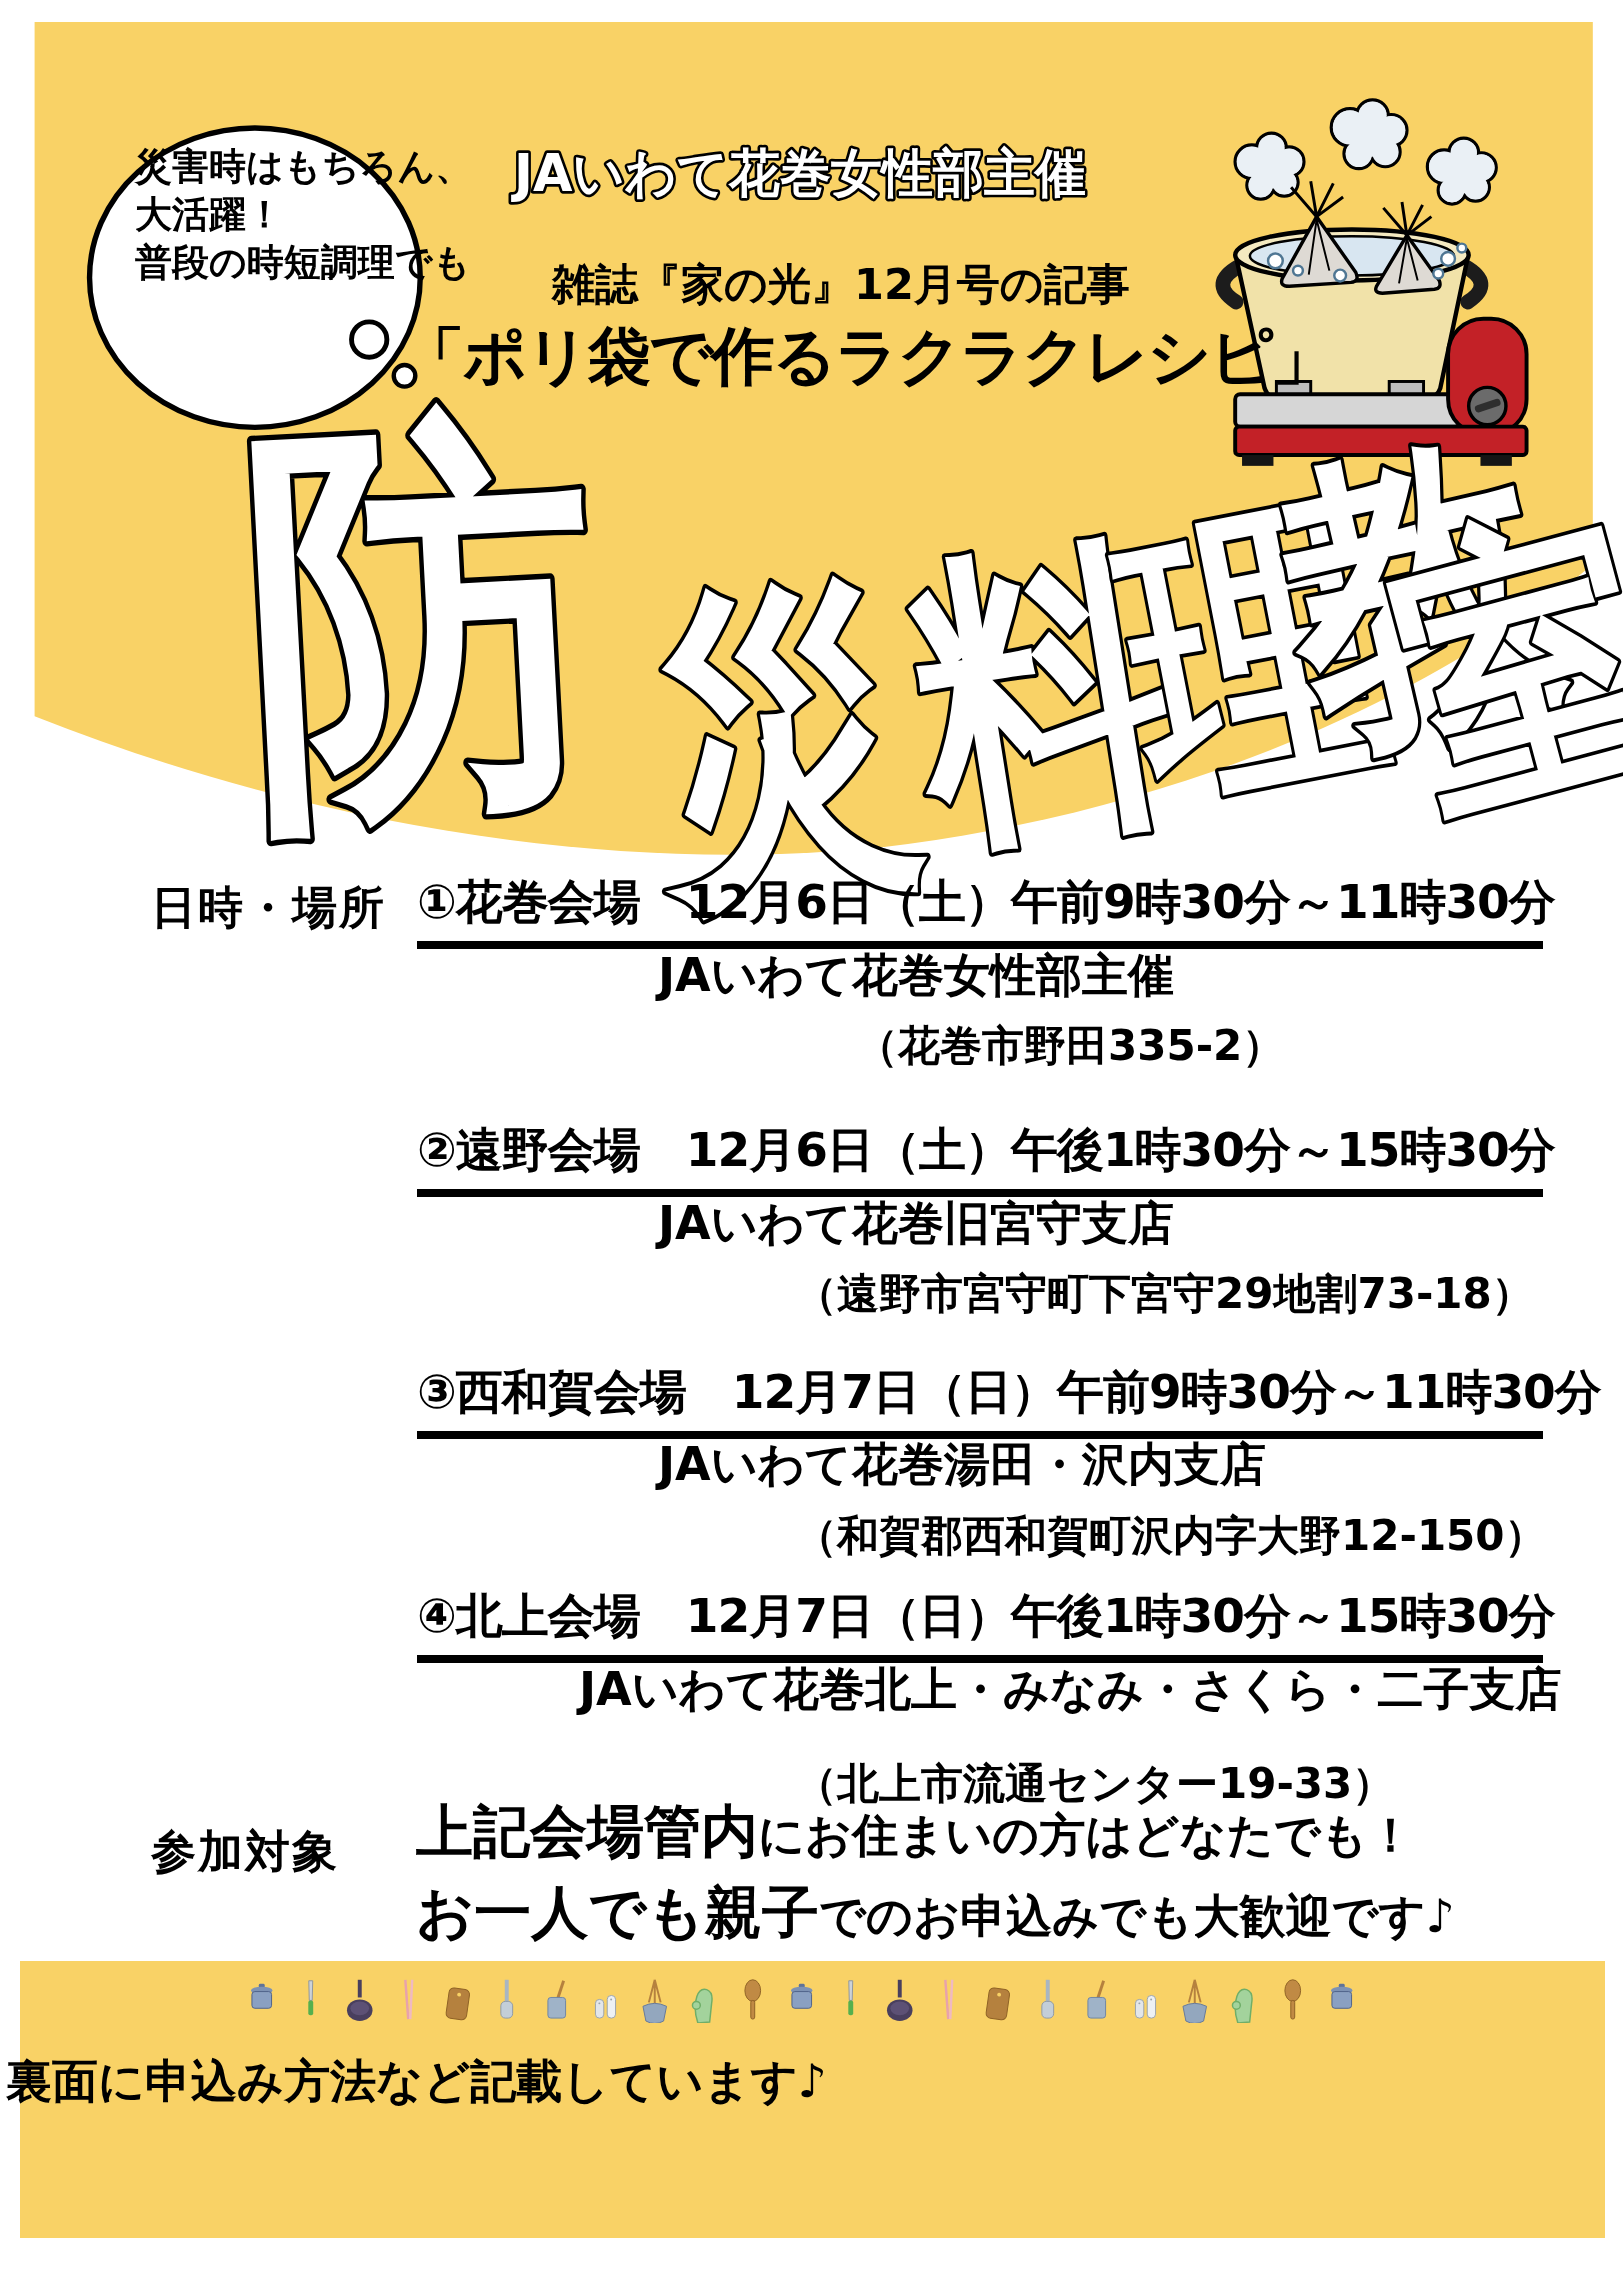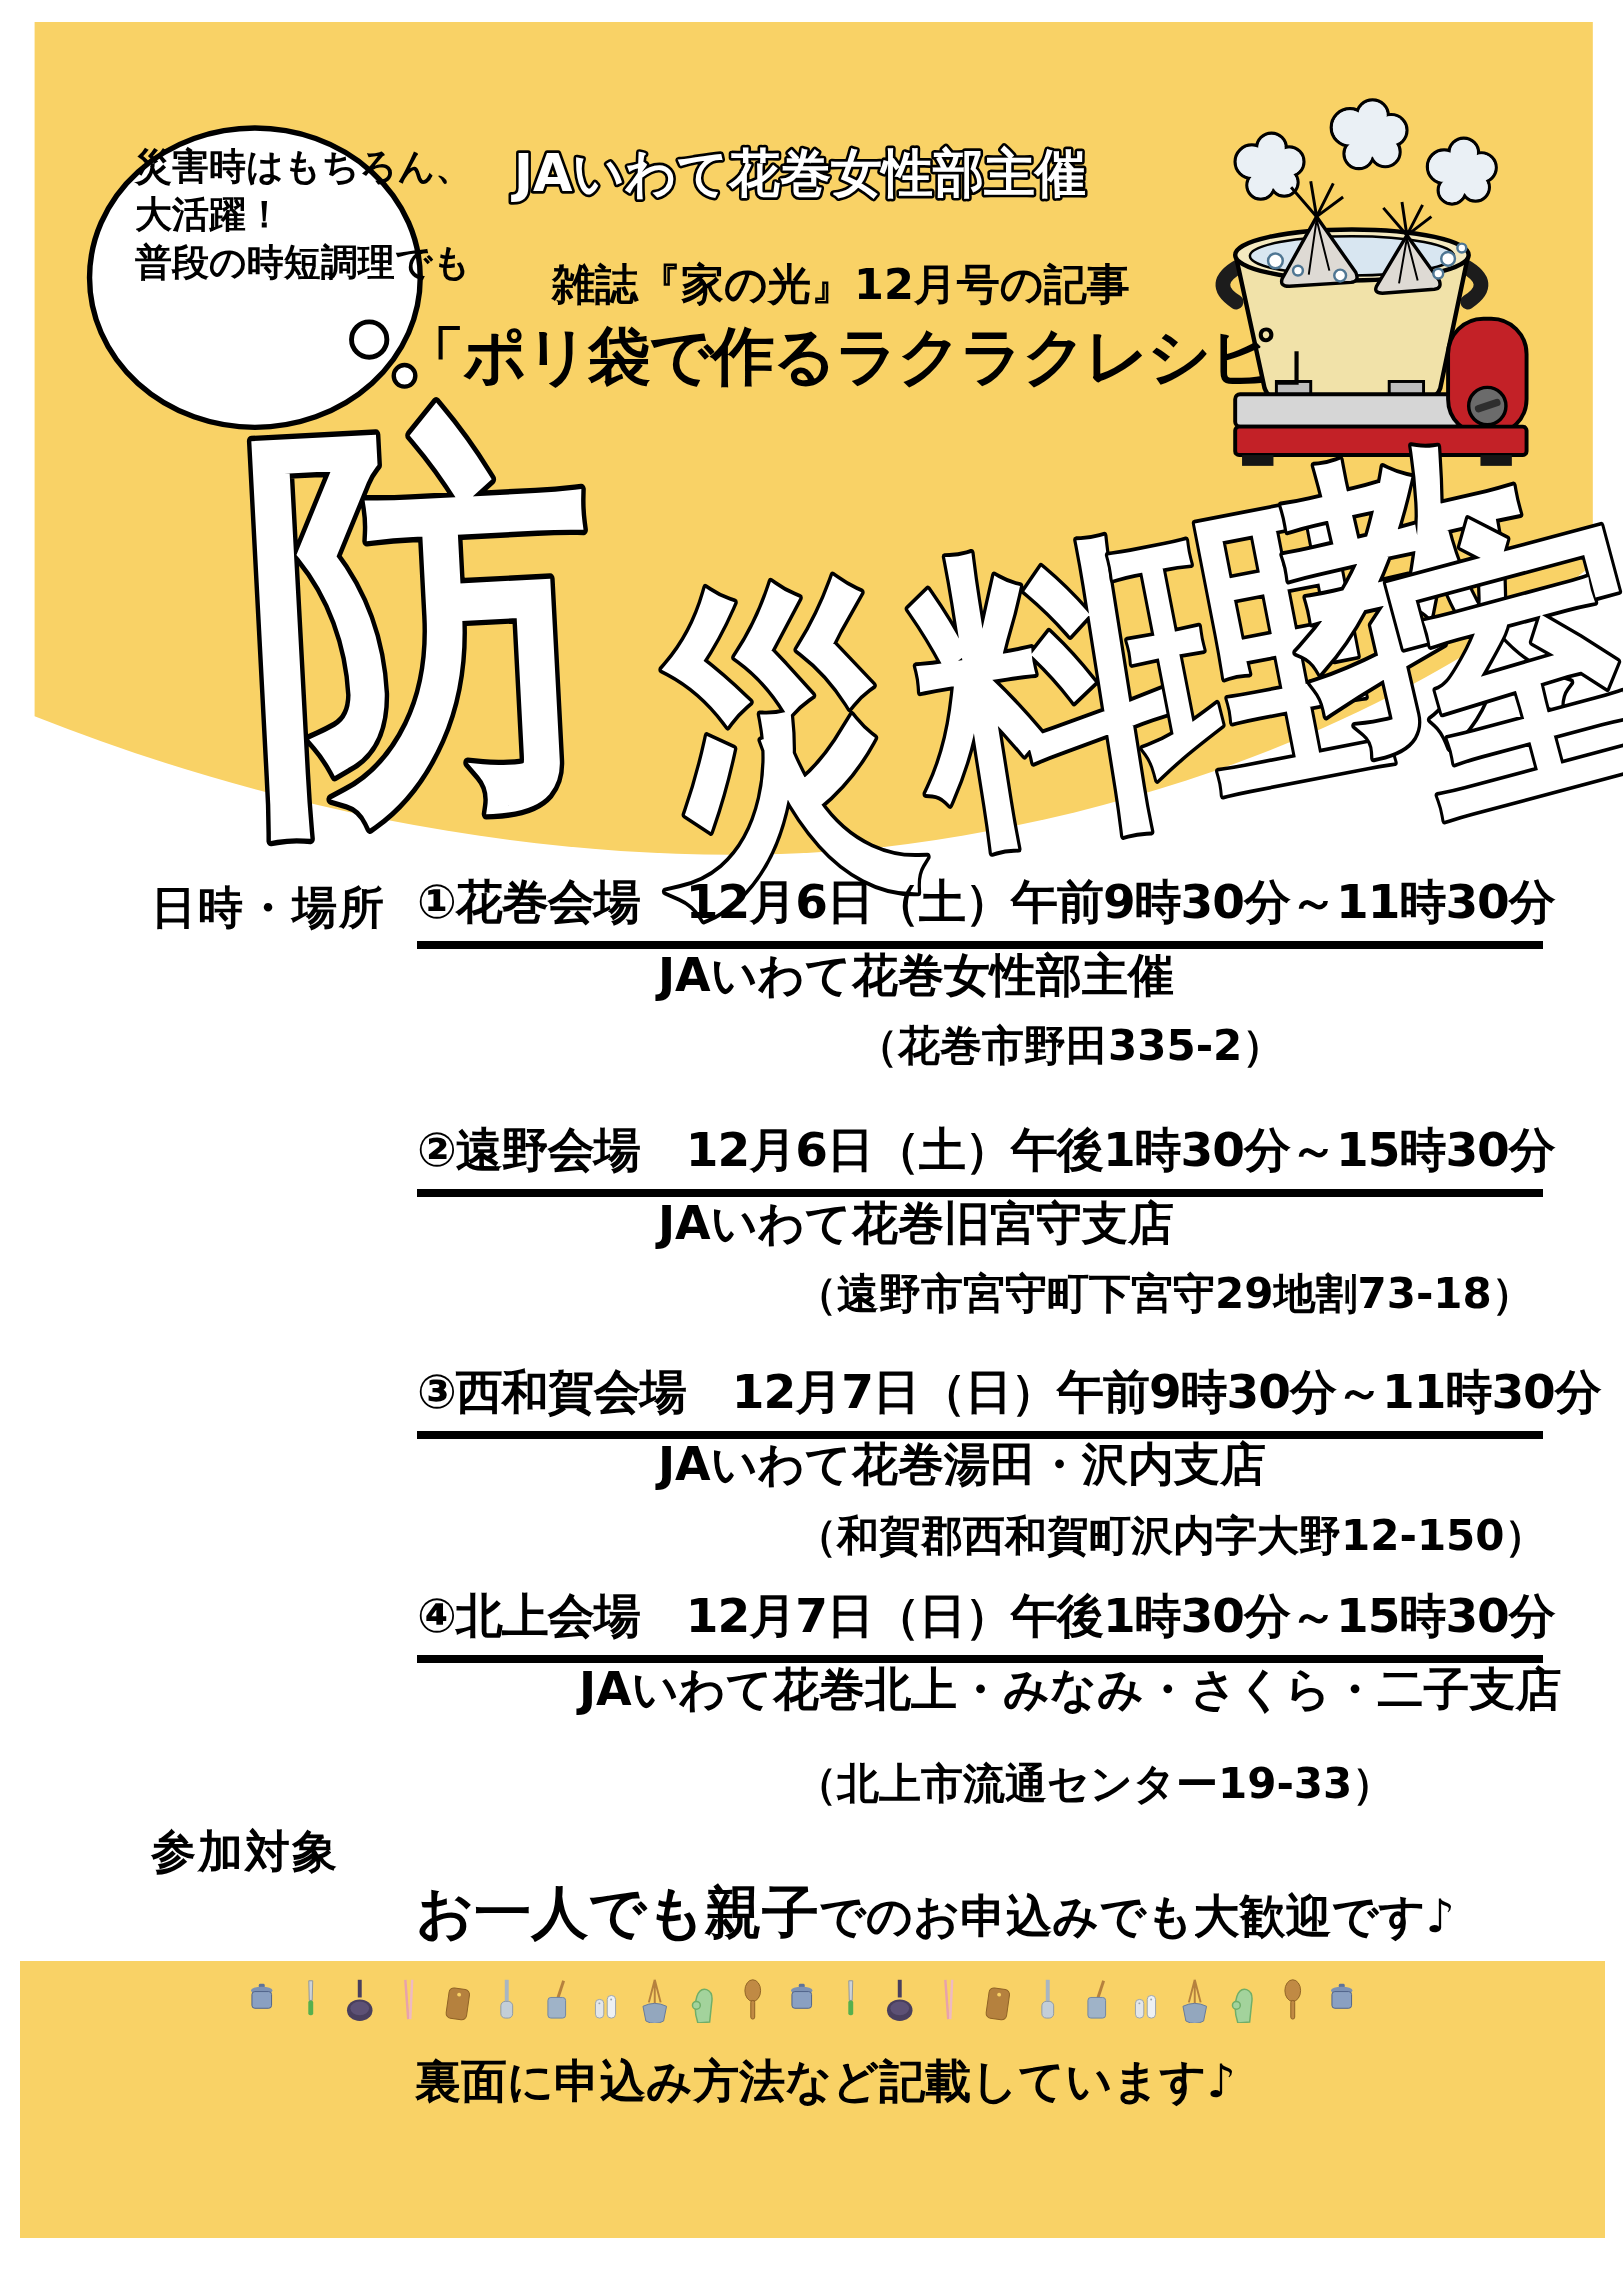--- a/index.html
+++ b/index.html
@@ -17,21 +17,21 @@
   .v-head{font-size:47px;letter-spacing:-1px;width:1126px;border-bottom:8.8px solid #000;padding-bottom:6.9px;}
   .v-place{font-size:46px;}
   .v-addr{font-size:42px;}
   .p-big{font-size:57px;}
   .p-small{font-size:46px;}
   .baseline-row{display:flex;align-items:baseline;}
   
   .band{position:absolute;left:19.6px;top:1961px;width:1585px;height:277px;background:#F9D266;}
   .icons-row{position:absolute;left:248px;top:1974px;display:flex;gap:21.6px;align-items:flex-end;}
   .icons-row span{display:block;width:27.5px;height:49px;}
-  .foot-note{position:absolute;left:33px;top:2051px;width:1585px;text-align:center;font-size:46px;}
+  .foot-note{position:absolute;left:6px;top:2051px;width:1585px;text-align:left;font-size:46px;}
 </style>
 </head>
 <body>
 
 <div class="page">
 
   <svg class="abs" style="left:0;top:0;" width="1623" height="942" viewBox="0 0 3307 1920">
     <path d="M70,45 L3246,45 L3246,1150
              C2950,1400 2450,1640 1850,1720
              C1300,1790 650,1690 70,1460 Z" fill="#F9D266"></path>
@@ -165,20 +165,24 @@
     </div>
 
     <div>
       <div class="abs v-head" style="left: 417px; top: 1585px;">④北上会場　12月7日（日）午後1時30分～15時30分</div>
       <div class="abs v-place" style="left: 579px; top: 1659px;">JAいわて花巻北上・みなみ・さくら・二子支店</div>
       <div class="abs v-addr" style="left: 795px; top: 1733px; margin-top: 23px;">（北上市流通センター19-33）</div>
     </div>
   </div>
 
   <div class="abs sec-label" style="left:151px;top:1822px;">参加対象</div>
+  <div class="abs baseline-row" style="left:416px;top:1794px;">
+    <span class="p-big">上記会場管内</span>
+      <span class="p-small">にお住まいの方はどなたでも！</span>
+  </div>
   <div class="abs baseline-row" style="left:416px;top:1875px;">
     <span class="p-big">お一人でも親子</span>
       <span class="p-small">でのお申込みでも大歓迎です♪</span>
   </div>
 
   <div class="band"></div>
   <div class="icons-row" id="icons-row">
       <span>
         <svg width="27.5" height="49" viewBox="0 0 56 88" preserveAspectRatio="xMidYMax meet">
           <rect x="22" y="8" width="12" height="8" rx="3" fill="#5f7398"></rect>

